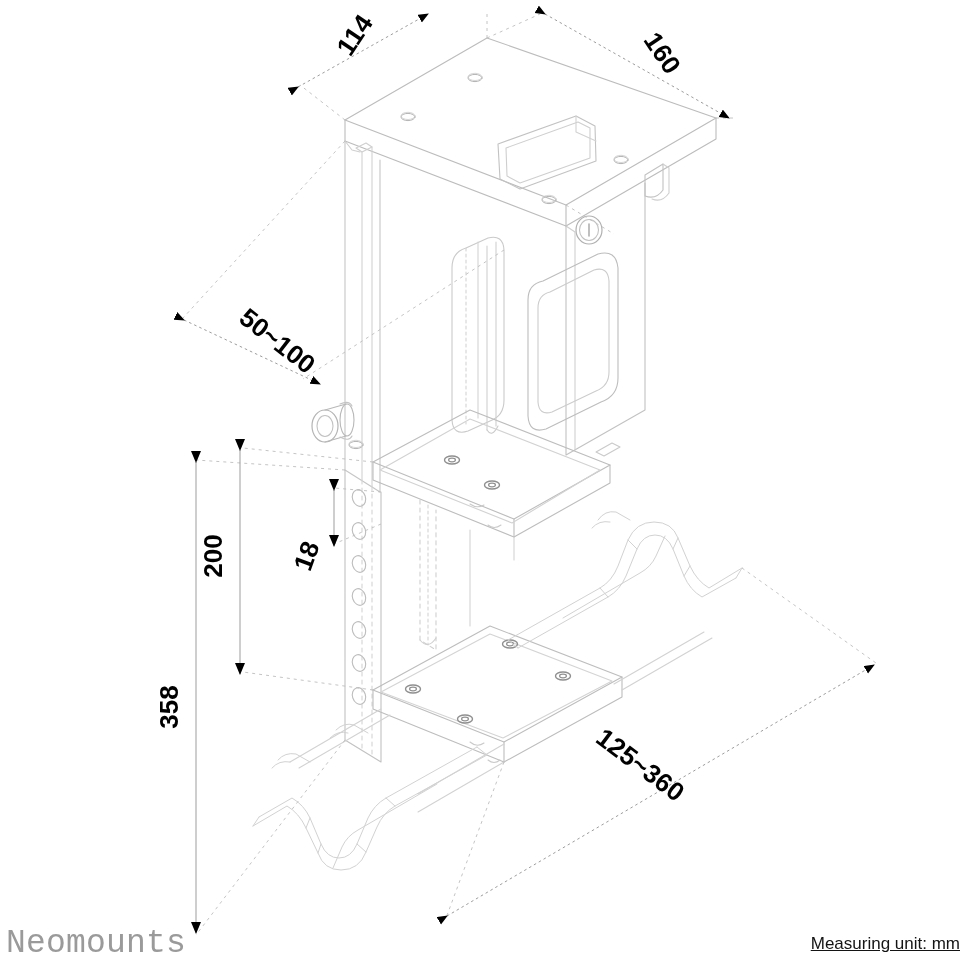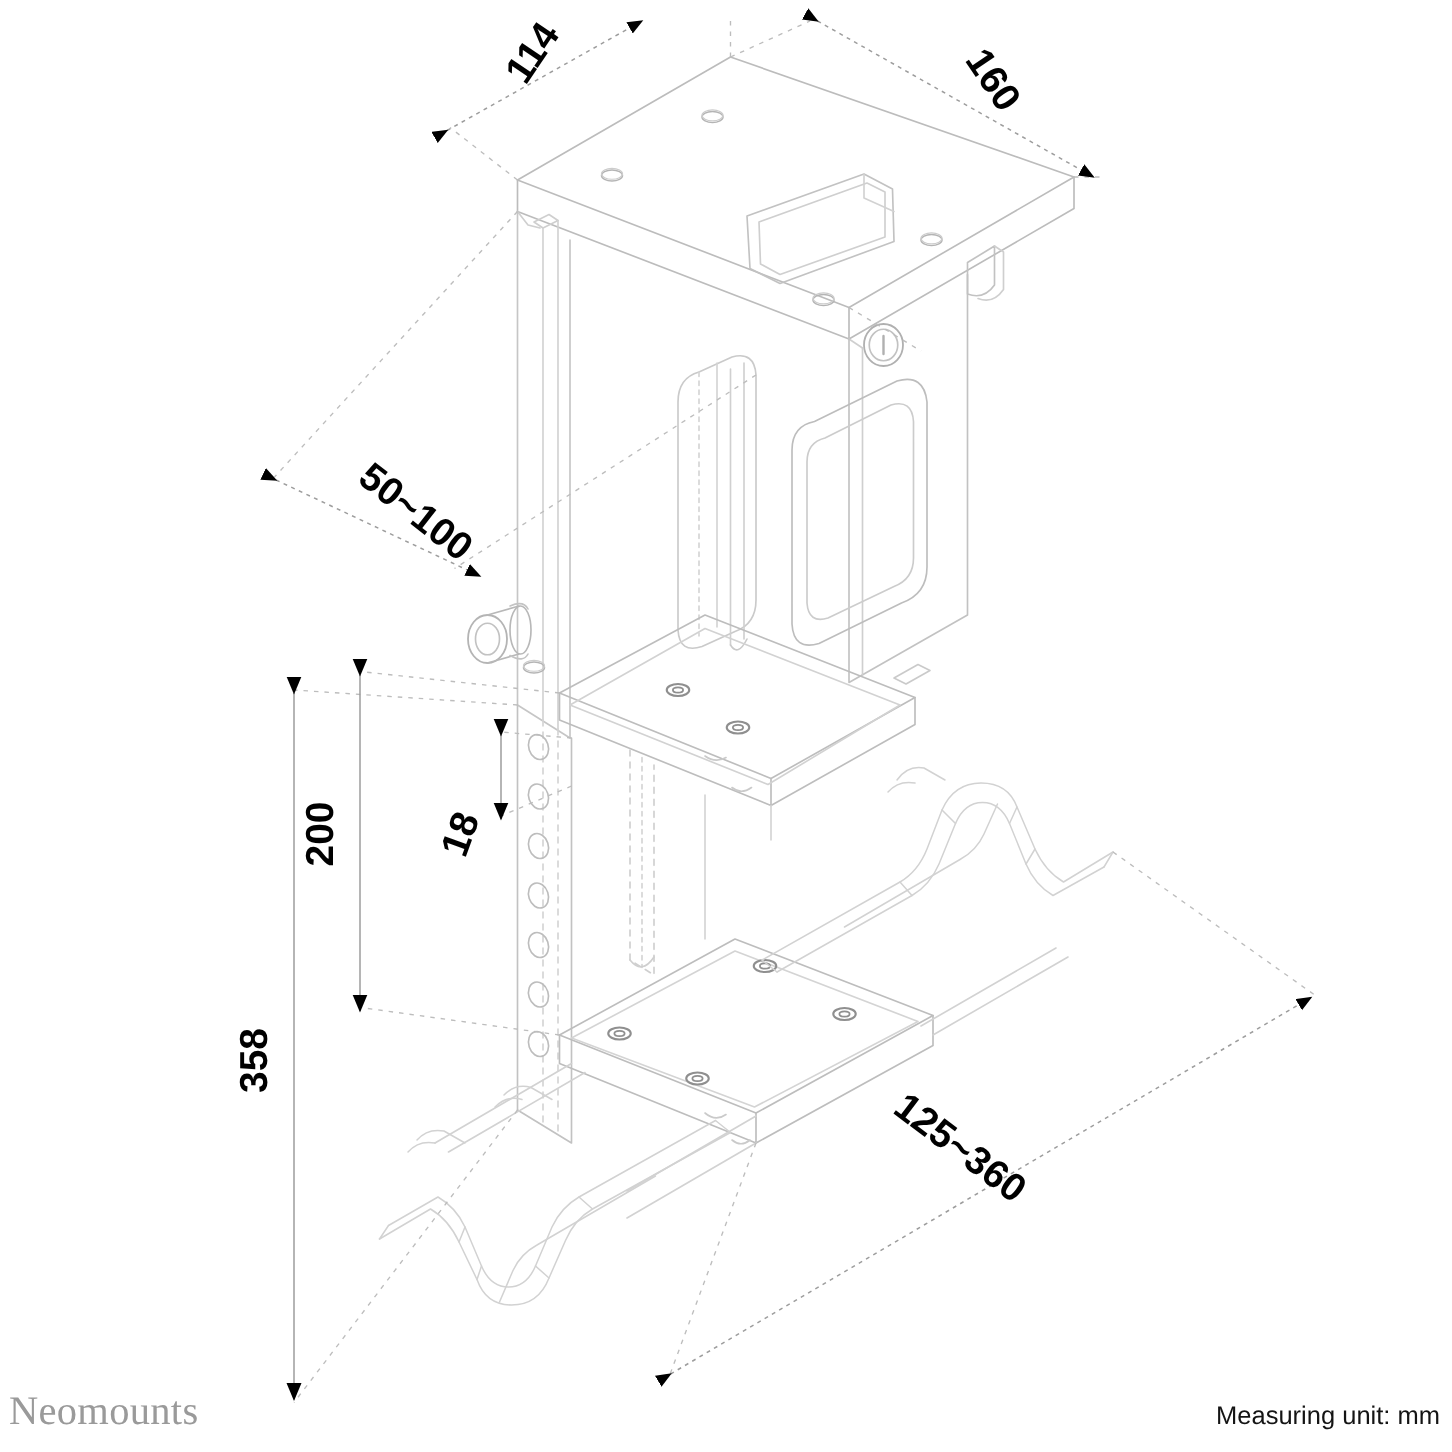--- a/index.html
+++ b/index.html
@@ -3,29 +3,30 @@
 <meta charset="utf-8">
 <title>Neomounts CPU Holder Technical Drawing</title>
 <style>
   html,body{margin:0;padding:0;background:#ffffff;}
   body{width:968px;height:968px;overflow:hidden;
        font-family:"Liberation Sans","DejaVu Sans",sans-serif;}
   #sheet{position:relative;width:968px;height:968px;background:#fff;}
   #drawing{position:absolute;inset:0;}
   .brand{
     position:absolute;left:6px;top:925px;
-    font-size:27px;letter-spacing:.2px;color:#9a9a9a;
-    font-family:Liberation Serif, serif;
+    font-size:33px;letter-spacing:.2px;color:#9a9a9a;
+    font-family:Liberation Mono, monospace;
     white-space:nowrap;
   }
   .unit{
     position:absolute;right:8px;top:934px;
     font-size:17px;color:#141414;
     font-family:"Liberation Sans","DejaVu Sans",sans-serif;
     white-space:nowrap;
+    text-decoration:underline;
   }
   svg{display:block;}
   svg text{font-family:"Liberation Sans","DejaVu Sans",sans-serif;}
 </style>
 </head>
 <body>
 
 <div id="sheet">
 
   <svg id="drawing" width="968" height="968" viewBox="0 0 968 968">

